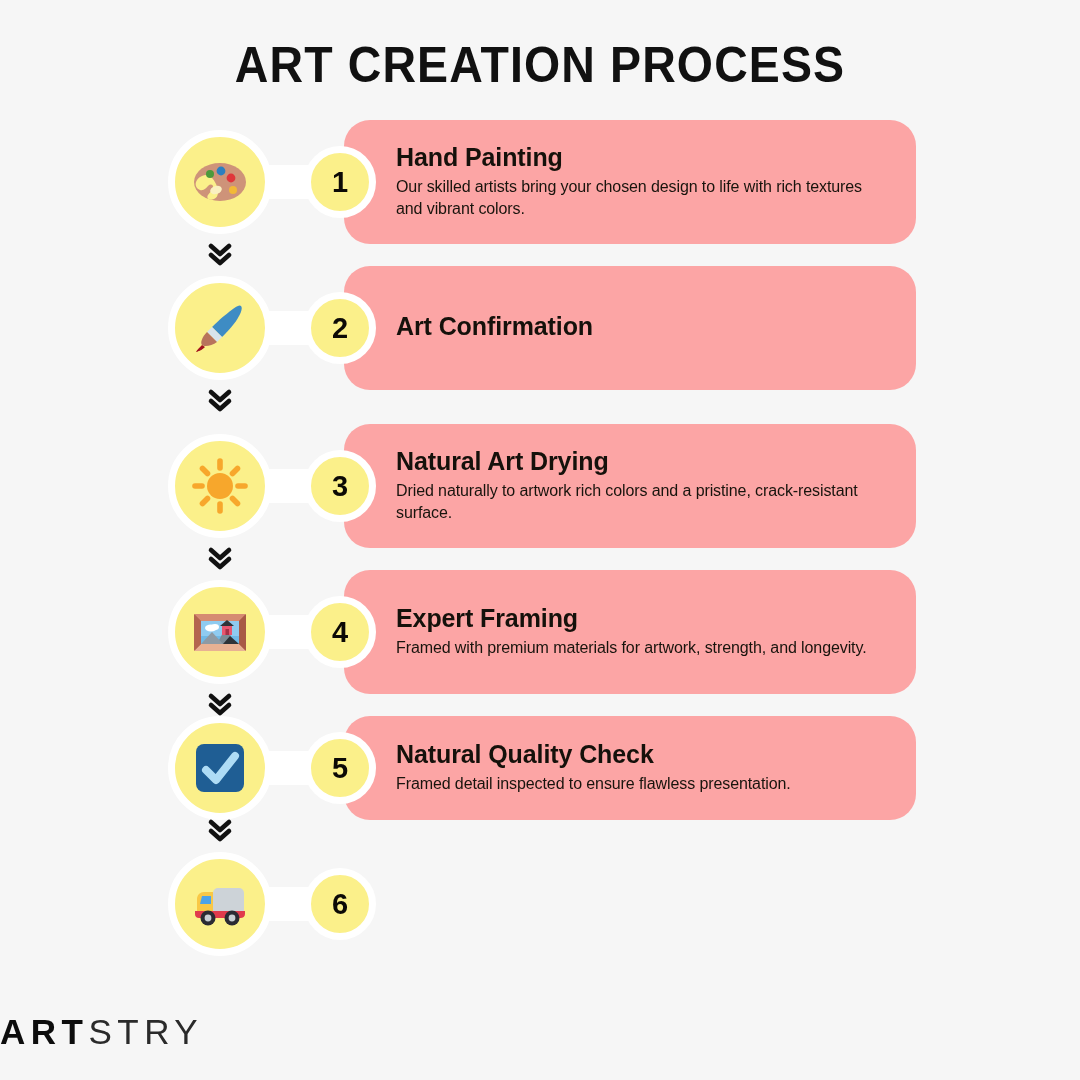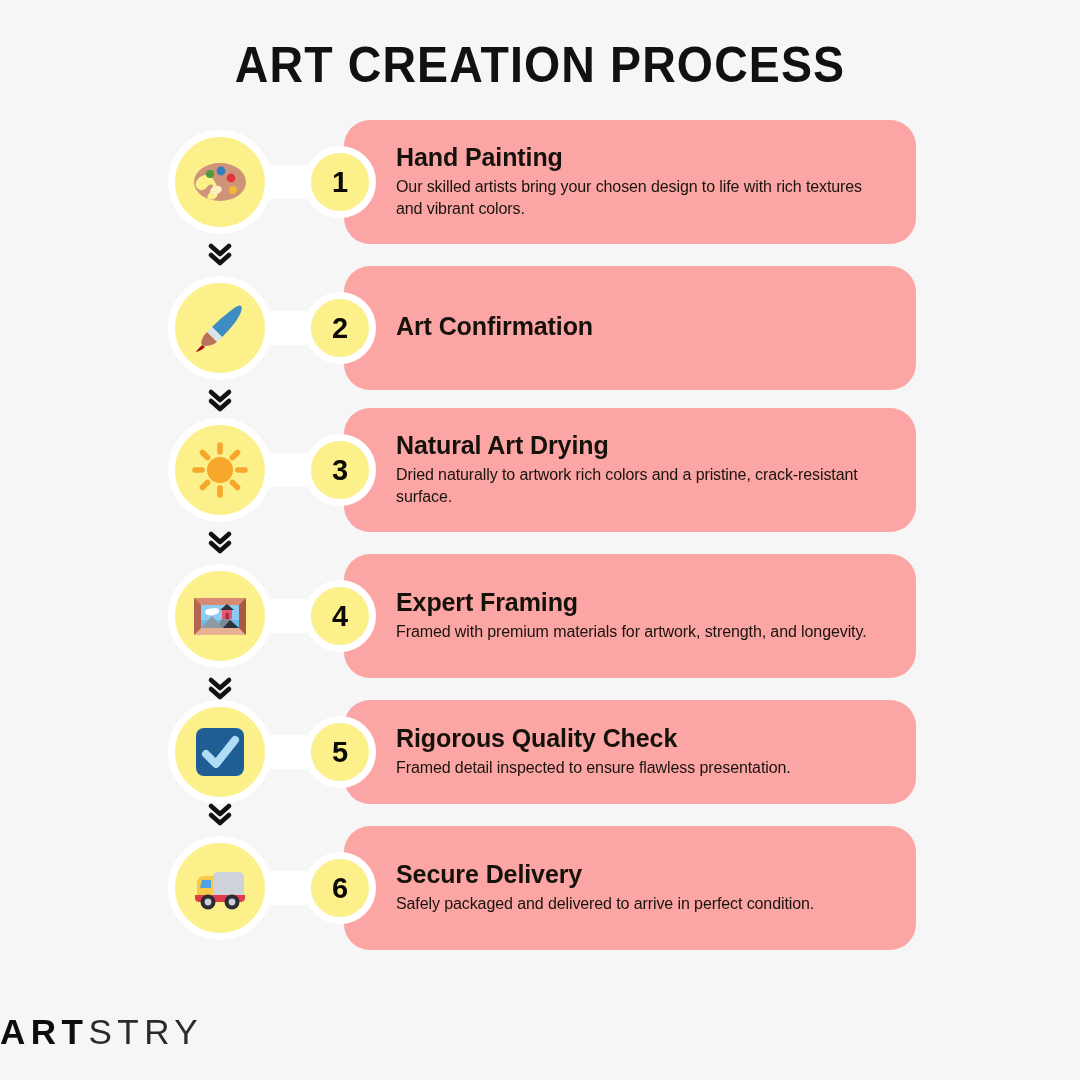--- a/index.html
+++ b/index.html
@@ -221,21 +221,21 @@
 
   <div class="connector" style="position:relative;height:0;margin:-14px 0 -10px 0;">
     <span style="position:absolute;top:-14px;">
       <svg width="30" height="30" viewBox="0 0 30 30">
         <path d="M6 8 L15 16 L24 8" fill="none" stroke="#111111" stroke-width="4.6" stroke-linecap="round" stroke-linejoin="round"></path>
         <path d="M6 17 L15 25 L24 17" fill="none" stroke="#111111" stroke-width="4.6" stroke-linecap="round" stroke-linejoin="round"></path>
       </svg>
     </span>
   </div>
 
-  <div class="step-row" style="margin-top:20px;">
+  <div class="step-row" style="margin-top:36px;">
     <div class="card">
       <div class="card-title">Natural Art Drying</div>
       <div class="card-desc">Dried naturally to artwork rich colors and a pristine, crack-resistant surface.</div>
     </div>
     <div class="bridge"></div>
     <div class="icon-wrap">
       <span>
         <svg width="62" height="62" viewBox="0 0 62 62">
           <circle cx="31" cy="31" r="13" fill="#F7A72C"></circle>
           <g stroke="#F7A72C" stroke-width="5.6" stroke-linecap="round">
@@ -297,21 +297,21 @@
     <span style="position:absolute;top:-14px;">
       <svg width="30" height="30" viewBox="0 0 30 30">
         <path d="M6 8 L15 16 L24 8" fill="none" stroke="#111111" stroke-width="4.6" stroke-linecap="round" stroke-linejoin="round"></path>
         <path d="M6 17 L15 25 L24 17" fill="none" stroke="#111111" stroke-width="4.6" stroke-linecap="round" stroke-linejoin="round"></path>
       </svg>
     </span>
   </div>
 
   <div class="step-row" style="margin-top:24px;height:104px;">
     <div class="card">
-      <div class="card-title">Rigorous Quality Check</div>
+      <div class="card-title">Natural Quality Check</div>
       <div class="card-desc">Framed detail inspected to ensure flawless presentation.</div>
     </div>
     <div class="bridge"></div>
     <div class="icon-wrap">
       <span>
         <svg width="62" height="62" viewBox="0 0 62 62">
           <rect x="7" y="7" width="48" height="48" rx="8" fill="#1F5E94"></rect>
           <path d="M17 33 L27 43 L46 19" fill="none" stroke="#AEDCF5" stroke-width="8" stroke-linecap="round" stroke-linejoin="round"></path>
         </svg>
       </span>
@@ -322,24 +322,20 @@
   <div class="connector" style="position:relative;height:0;margin:-14px 0 -10px 0;">
     <span style="position:absolute;top:-14px;">
       <svg width="30" height="30" viewBox="0 0 30 30">
         <path d="M6 8 L15 16 L24 8" fill="none" stroke="#111111" stroke-width="4.6" stroke-linecap="round" stroke-linejoin="round"></path>
         <path d="M6 17 L15 25 L24 17" fill="none" stroke="#111111" stroke-width="4.6" stroke-linecap="round" stroke-linejoin="round"></path>
       </svg>
     </span>
   </div>
 
   <div class="step-row" style="margin-top:24px;">
-    <div class="card">
-      <div class="card-title">Secure Delivery</div>
-      <div class="card-desc">Safely packaged and delivered to arrive in perfect condition.</div>
-    </div>
     <div class="bridge"></div>
     <div class="icon-wrap">
       <span>
         <svg width="62" height="62" viewBox="0 0 62 62">
           <path d="M8 26 C8 22 11 19 15 19 L24 19 L24 44 L8 44 Z" fill="#F9C846"></path>
           <rect x="24" y="15" width="31" height="29" rx="5" fill="#CDD3D8"></rect>
           <path d="M6 38 L56 38 L56 41 C56 43.5 54 45 51.5 45 L10 45 C7.5 45 6 43.5 6 41 Z" fill="#E03B4C"></path>
           <path d="M13 23 L22 23 L22 31 L11 31 Z" fill="#4DA3E8"></path>
           <circle cx="19" cy="45" r="7.5" fill="#2B2B33"></circle>
           <circle cx="19" cy="45" r="3.4" fill="#C9CFD4"></circle>

